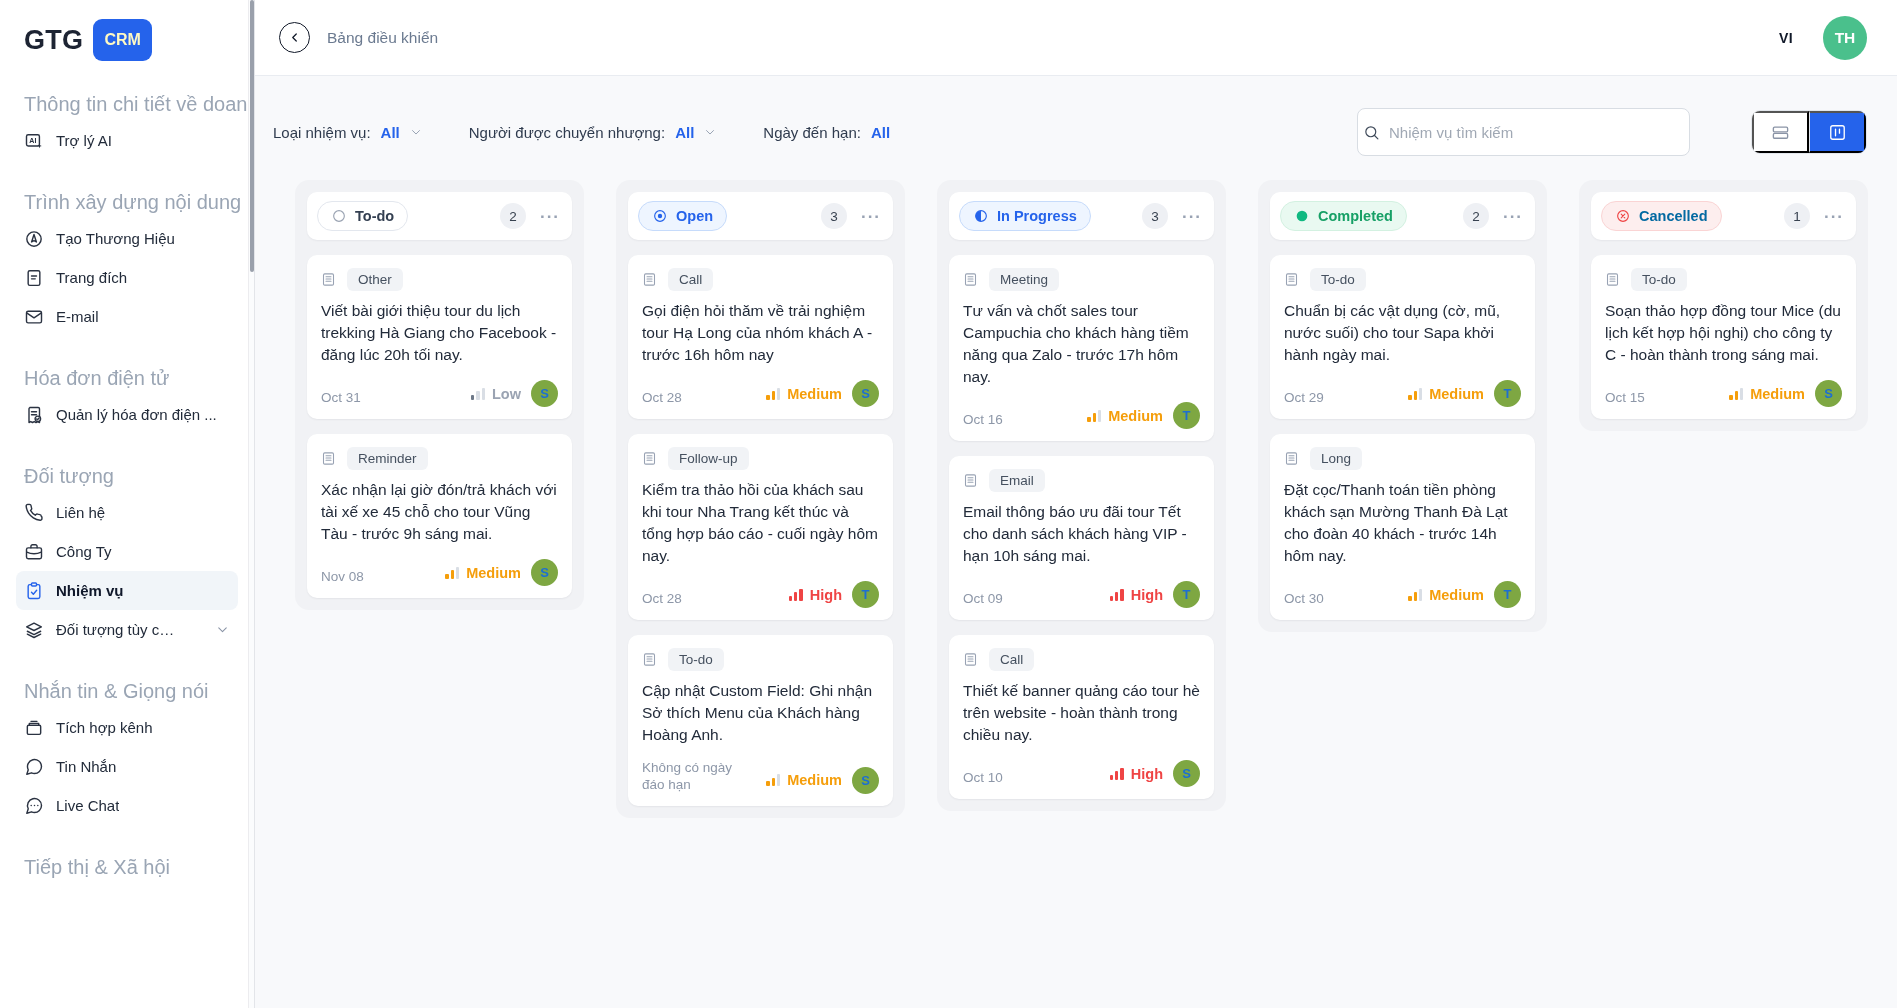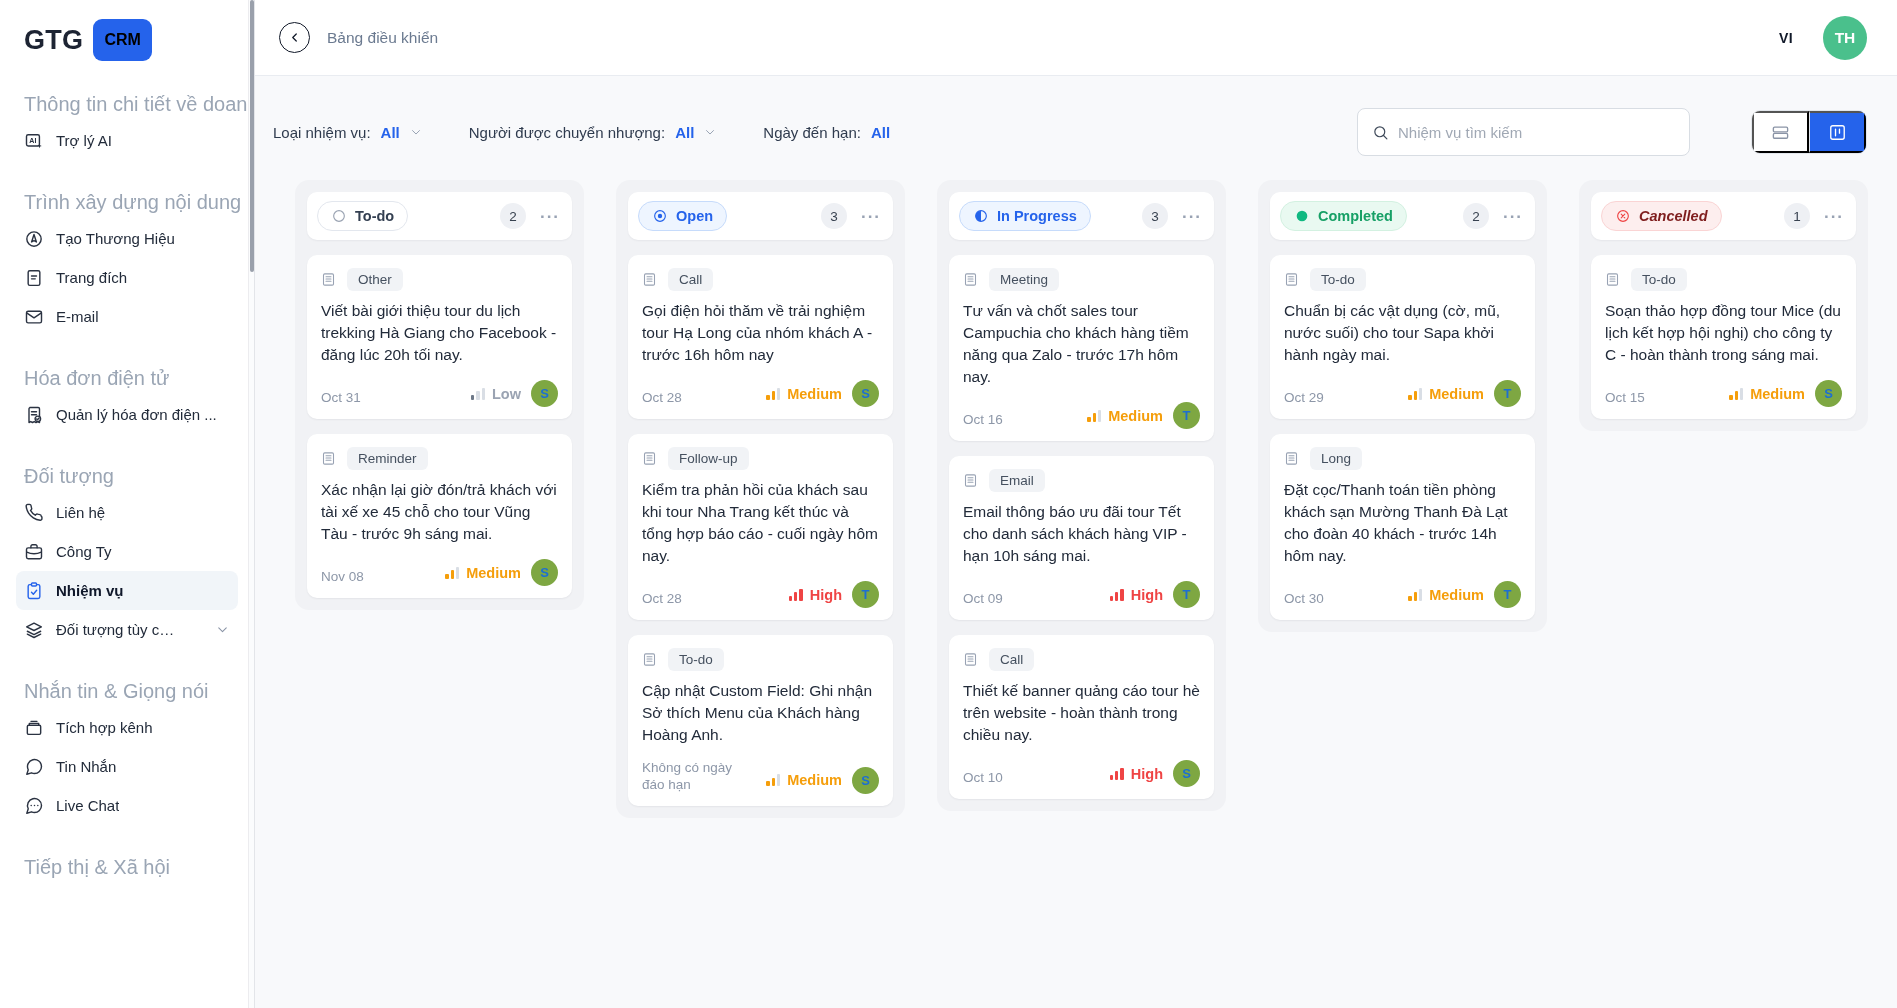--- a/index.html
+++ b/index.html
@@ -5,21 +5,21 @@
   *{box-sizing:border-box;margin:0;padding:0}
   html,body{width:1897px;height:1008px;overflow:hidden}
   body{font-family:"Liberation Sans","DejaVu Sans",sans-serif;background:#f8f9fb;color:#1f2937;
        -webkit-font-smoothing:antialiased}
   .app{display:flex;width:100%;height:100%}
 
   
   .sidebar{width:248px;min-width:248px;background:#fff;padding:18px 10px 0 24px;overflow:hidden}
   .logo-row{display:flex;align-items:center;gap:10px;height:44px}
   .logo-text{font-size:27px;font-weight:800;color:#1d2433;letter-spacing:.3px}
-  .logo-badge{background:#2563eb;color:#000000;font-weight:800;font-size:16px;padding:12px 11px;border-radius:9px}
+  .logo-badge{background:#2563eb;color:#fef9c3;font-weight:800;font-size:16px;padding:12px 11px;border-radius:9px}
   .nav-section{color:#9aa5b4;font-size:20px;line-height:17px;margin:34px 0 8px;white-space:nowrap}
   .nav-item{display:flex;align-items:center;gap:12px;height:39px;padding:0 8px;margin-left:-8px;
             border-radius:8px;font-size:15px;color:#222b3a;cursor:pointer;white-space:nowrap}
   .nav-item.active{background:#f1f5f9;font-weight:700;color:#0f172a}
   .nav-item.active .nav-ic{color:#2563eb}
   .nav-ic{width:20px;height:20px;color:#2b3342;flex:none}
   .ic{display:inline-flex;flex:none}
   .ic svg{width:100%;height:100%}
   .chev{width:15px;height:15px;color:#8a94a6;margin-left:26px}
   .nav-label{overflow:hidden;text-overflow:ellipsis}
@@ -38,21 +38,21 @@
   .lang{margin-left:auto;font-size:14px;font-weight:700;color:#101828;letter-spacing:.4px;cursor:pointer}
   .user-avatar{width:44px;height:44px;border-radius:50%;background:#4ac08c;color:#fff;font-weight:700;
                font-size:15.5px;display:flex;align-items:center;justify-content:center;margin-left:30px;cursor:pointer}
 
   .filterbar{display:flex;align-items:center;padding:32px 30px 0 18px;gap:46px;flex:none}
   .filter{display:flex;align-items:center}
   .f-label{font-size:15px;color:#2f3b4e}
   .f-value{color:#2563eb;font-weight:700;font-size:15px;margin-left:10px;cursor:pointer}
   .f-chev{width:14px;height:14px;color:#98a2b3;margin-left:9px;cursor:pointer}
   .search-wrap{margin-left:auto;display:flex;align-items:center;background:#fff;border:1px solid #d8dde3;
-               border-radius:8px;height:48px;width:333px;padding:0 14px}
+               border-radius:8px;height:48px;width:333px;padding:0 5px}
   .search-ic{width:17px;height:17px;color:#3f4a5a;margin-right:9px}
   .search-input{border:none;outline:none;font-size:15px;flex:1;min-width:0;color:#223;background:transparent;
                 font-family:inherit}
   .search-input::placeholder{color:#a0a8b4}
   .view-toggle{display:flex;margin-left:15px;border-radius:9px;overflow:hidden;border:1px solid #e3e7ec;height:44px;background:#fff}
   .vt-btn{width:57px;display:flex;align-items:center;justify-content:center;background:#fff;color:#8a94a6;cursor:pointer}
   .vt-btn+.vt-btn{border-left:1px solid #e3e7ec}
   .vt-btn .ic{width:19px;height:19px}
   .vt-btn.active{background:#2563eb;color:#fff}
 
@@ -402,21 +402,21 @@
           <article class="card">
             <div class="tag-row">
               <span class="ic tag-ic">
                 <svg viewBox="0 0 24 24" fill="none" stroke="currentColor" stroke-width="1.7" stroke-linecap="round" stroke-linejoin="round">
                   <rect x="4" y="3" width="16" height="18" rx="2"></rect>
                   <path d="M8 7.5h8M8 11.2h8M8 14.9h8"></path>
                 </svg>
               </span>
               <span class="tag">Follow-up</span>
             </div>
-            <div class="card-text">Kiểm tra phản hồi của khách sau khi tour Nha Trang kết thúc và tổng hợp báo cáo - cuối ngày hôm nay.</div>
+            <div class="card-text">Kiểm tra thảo hồi của khách sau khi tour Nha Trang kết thúc và tổng hợp báo cáo - cuối ngày hôm nay.</div>
             <div class="card-foot">
               <span class="due">Oct 28</span>
               <span class="foot-right">
                 <span class="bars">
                   <i style="background: rgb(239, 68, 68);"></i>
                   <i style="background: rgb(239, 68, 68);"></i>
                   <i style="background: rgb(239, 68, 68);"></i>
                 </span>
                 <span class="prio" style="color: rgb(239, 68, 68);">High</span>
                 <span class="avatar" style="background: rgb(126, 167, 66); color: rgb(29, 111, 209);">T</span>
@@ -592,21 +592,21 @@
                   <i style="background: rgb(217, 222, 229);"></i>
                 </span>
                 <span class="prio" style="color: rgb(245, 158, 11);">Medium</span>
                 <span class="avatar" style="background: rgb(126, 167, 66); color: rgb(29, 111, 209);">T</span>
               </span>
             </div>
           </article>
         </section>
         <section class="col">
           <div class="col-head">
-            <span class="pill" style="background: rgb(253, 238, 238); border-color: rgb(250, 212, 212); color: #7f1d1d; font-style: italic;">
+            <span class="pill" style="background: rgb(253, 238, 238); border-color: rgb(250, 212, 212); color: #0369a1;">
               <span class="ic pill-ic" style="color: rgb(239, 68, 68);">
                 <svg viewBox="0 0 24 24" fill="none" stroke="currentColor" stroke-width="1.7" stroke-linecap="round" stroke-linejoin="round">
                   <circle cx="12" cy="12" r="8"></circle>
                   <path d="M9.3 9.3l5.4 5.4M14.7 9.3l-5.4 5.4"></path>
                 </svg>
               </span>
               <span>Cancelled</span>
             </span>
             <span class="count">1</span>
             <span class="dots">···</span>

